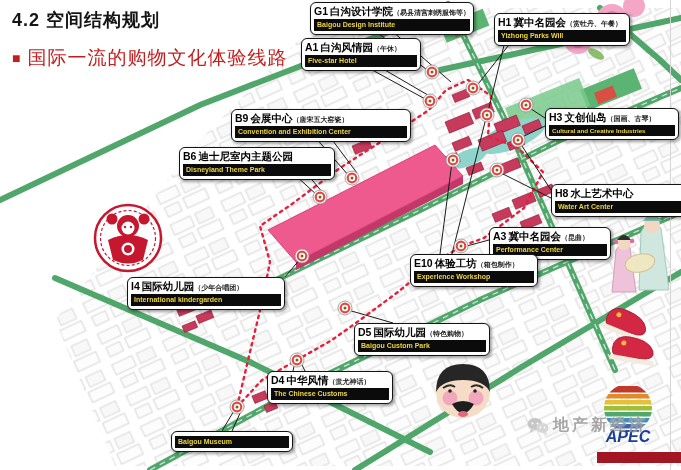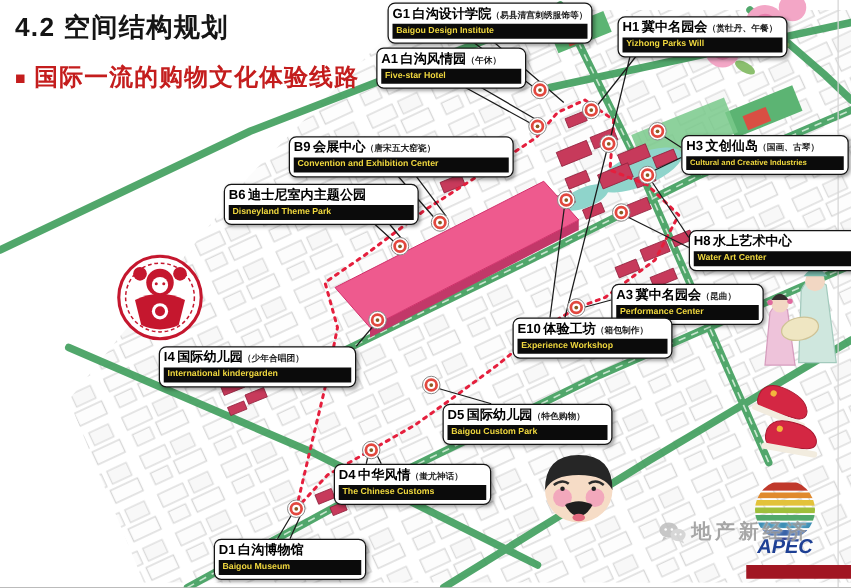--- a/index.html
+++ b/index.html
@@ -1,23 +1,23 @@
 <!DOCTYPE html>
 <html><head>
 <meta charset="utf-8">
 <style>
   html,body{margin:0;padding:0;background:#888;}
   .slide{position:relative;width:681px;height:470px;background:#fff;overflow:hidden;
          font-family:"Liberation Sans","DejaVu Sans",sans-serif;margin:0 auto;}
   svg.map{position:absolute;inset:0;z-index:1;}
   .header{position:absolute;left:12px;top:8px;z-index:4;}
-  .header h1{margin:0;font-size:21px;font-weight:bold;color:#151515;letter-spacing:1px;}
+  .header h1{margin:0;font-size:18px;font-weight:bold;color:#151515;letter-spacing:1px;}
   .subtitle{margin-top:13px;display:flex;align-items:center;}
   .subtitle .bullet{color:#c41d1d;font-size:14px;margin-right:7px;line-height:1;}
-  .subtitle .subtxt{color:#c41d1d;font-size:19px;font-weight:bold;letter-spacing:1px;}
+  .subtitle .subtxt{color:#c41d1d;font-size:19px;font-weight:normal;letter-spacing:1px;}
   .callout{position:absolute;z-index:5;background:#fff;border:1.5px solid #141414;border-radius:6px;
            padding:2px 3px 3px;box-shadow:1.5px 1.5px 3px rgba(0,0,0,.35);box-sizing:border-box;overflow:hidden;}
   .c-title{font-size:10.5px;font-weight:bold;color:#000;line-height:1.2;white-space:nowrap;}
   .c-code{margin-right:2px;}
   .c-note{font-size:7px;font-weight:bold;color:#1d1d1d;}
   .c-en{margin-top:1.5px;background:#0b0b0b;color:#eed63e;font-size:7px;font-weight:bold;
         padding:2px 3px;white-space:nowrap;overflow:hidden;line-height:1.15;}
   .c-en.tight{font-size:6.2px;}
   .watermark{position:absolute;left:527px;top:415px;z-index:7;display:flex;align-items:center;opacity:.88;}
   .wm-text{font-size:16px;font-weight:bold;color:#9b9b9b;letter-spacing:3px;margin-left:4px;
@@ -339,21 +339,20 @@
     <div class="c-title"><span class="c-code">D5</span><span>国际幼儿园</span><span class="c-note">（特色购物）</span></div>
     <div class="c-en">Baigou Custom Park</div>
   </div>
 
   <div class="callout" style="left:267px;top:371px;width:126px">
     <div class="c-title"><span class="c-code">D4</span><span>中华风情</span><span class="c-note">（蚩尤神话）</span></div>
     <div class="c-en">The Chinese Customs</div>
   </div>
 
   <div class="callout" style="left:171px;top:431px;width:122px">
-    <div class="c-title"><span class="c-code">D1</span><span>白沟博物馆</span><span class="c-note"></span></div>
     <div class="c-en">Baigou Museum</div>
   </div>
 
   <div class="watermark">
     <svg width="22" height="18" viewBox="0 0 22 18">
       <ellipse cx="8" cy="7" rx="7.5" ry="6" fill="#c0c0c0"></ellipse>
       <path d="M4,12 l-1.5,4 4,-2.5 z" fill="#c0c0c0"></path>
       <ellipse cx="15.5" cy="11" rx="6" ry="5" fill="#d2d2d2"></ellipse>
       <path d="M19,15 l1.5,3 -4,-2 z" fill="#d2d2d2"></path>
       <circle cx="5.5" cy="6.5" r="1" fill="#fff"></circle>

